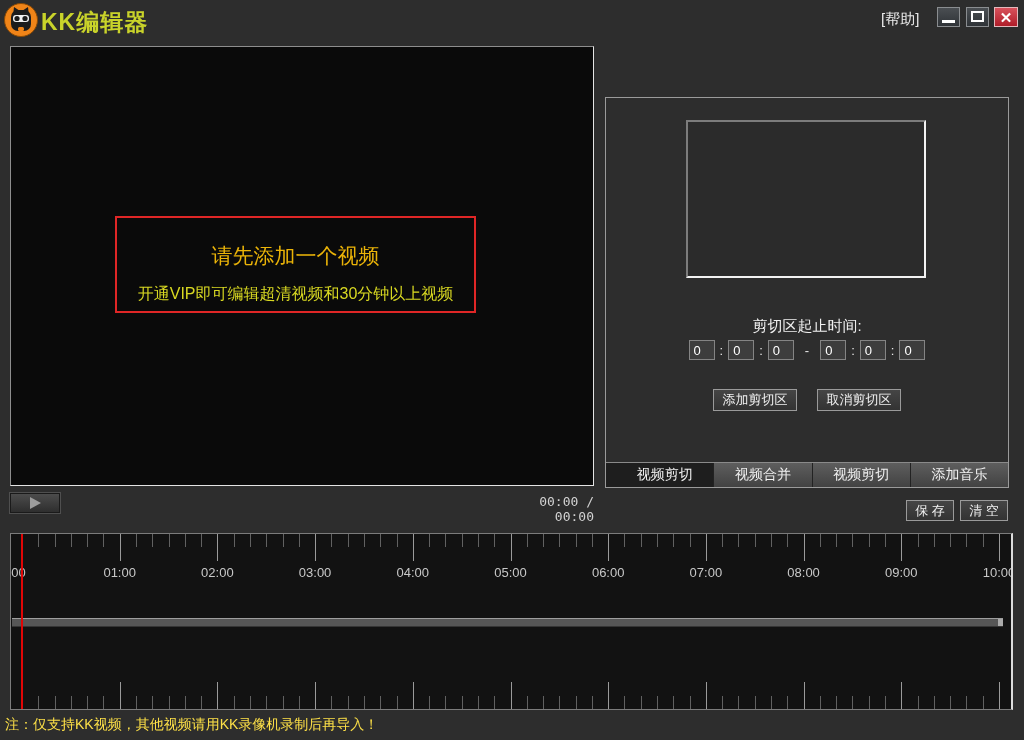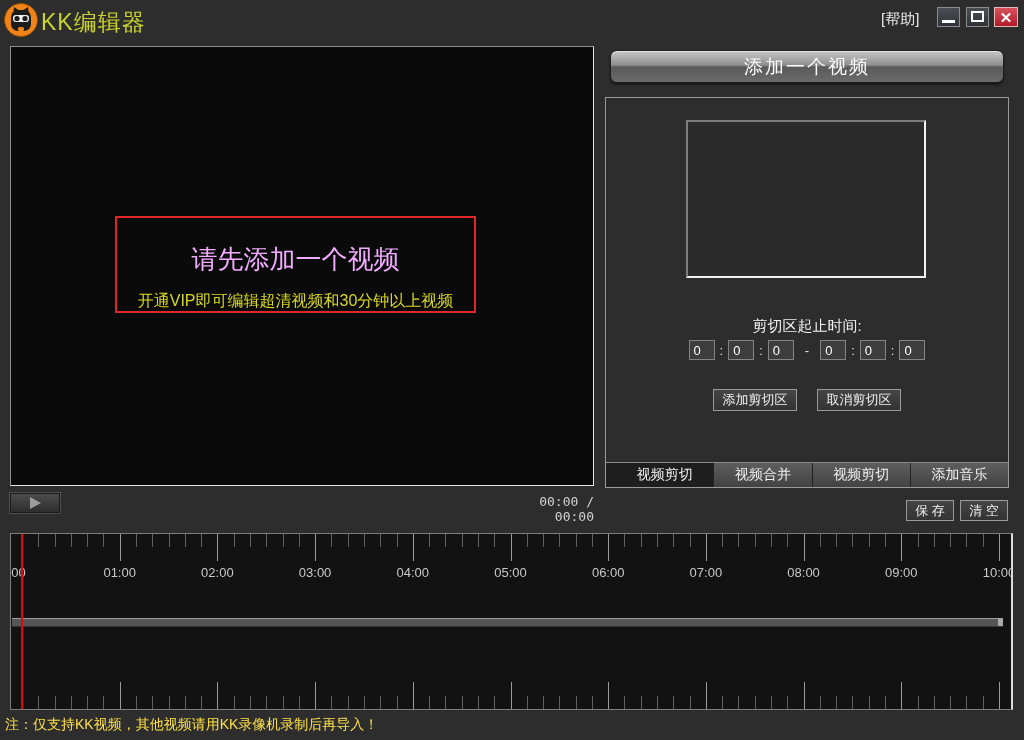--- a/index.html
+++ b/index.html
@@ -2,34 +2,34 @@
 <html><head>
 <meta charset="utf-8">
 <style>
   * { margin:0; padding:0; box-sizing:border-box; }
   html,body { width:1024px; height:740px; overflow:hidden; }
   body { font-family:"Liberation Sans","DejaVu Sans",sans-serif; background:#2d2d2d; position:relative; }
   #app { position:absolute; left:0; top:0; width:1024px; height:740px; background:#2d2d2d; }
 
   
   .logo { position:absolute; left:3px; top:2px; width:36px; height:36px; }
-  .app-title { position:absolute; left:41px; top:7px; font-size:23px; font-weight:normal; color:#c9d32a; letter-spacing:1px; }
+  .app-title { position:absolute; left:41px; top:7px; font-size:23px; font-weight:bold; color:#c9d32a; letter-spacing:1px; }
   .help { position:absolute; left:881px; top:10px; color:#e9e9e9; font-size:15px; cursor:pointer; }
   .winbtn { position:absolute; top:7px; height:20px; border:1px solid #8a8d90; background:linear-gradient(#4a4e52,#2f3337); cursor:pointer; }
   .btn-min { left:937px; width:23px; }
   .btn-max { left:966px; width:23px; }
   .btn-close { left:994px; width:24px; background:linear-gradient(#d8525c,#b01d29); border-color:#e3b9bc; color:#fff; font-size:15px; font-weight:bold; line-height:17px; text-align:center; }
   .glyph-min { position:absolute; left:4px; bottom:3px; width:13px; height:3px; background:#fff; }
   .glyph-max { position:absolute; left:4px; top:3px; width:13px; height:11px; border:2px solid #fff; }
 
   
   .preview { position:absolute; left:10px; top:46px; width:584px; height:440px; background:#0a0a0a;
              border:1px solid #8e8e8e; border-right-color:#e4e4e4; border-bottom-color:#e4e4e4; }
   .msgbox { position:absolute; left:104px; top:169px; width:361px; height:97px; border:2px solid #e02626; text-align:center; }
-  .msg-title { margin-top:24px; font-size:26px; color:#f0abfc; }
+  .msg-title { margin-top:24px; font-size:21px; color:#eab308; }
   .msg-sub { margin-top:14px; font-size:16px; color:#d8d822; }
 
   .play-btn { position:absolute; left:10px; top:493px; width:50px; height:20px; background:linear-gradient(#4c4c4c,#2e2e2e);
               border:1px solid #1a1a1a; outline:1px solid #4f4f4f; cursor:pointer; }
   .play-tri { position:absolute; left:19px; top:3px; width:0; height:0; border-left:11px solid #9c9c9c; border-top:6px solid transparent; border-bottom:6px solid transparent; }
   .timecode { position:absolute; left:500px; top:494px; width:94px; text-align:right; color:#d2d2d2; font-size:13px; font-family:"DejaVu Sans Mono","Liberation Mono",monospace; }
 
   
   .add-video-btn { position:absolute; left:610px; top:50px; width:394px; height:33px; border-radius:7px;
                    background:linear-gradient(#c7c7c7,#8f8f8f 45%,#5a5a5a 52%,#6b6b6b); border:1px solid #1e1e1e;
@@ -100,21 +100,20 @@
     <div class="msgbox">
       <div class="msg-title">请先添加一个视频</div>
       <div class="msg-sub">开通VIP即可编辑超清视频和30分钟以上视频</div>
     </div>
   </div>
   <button class="play-btn">
     <span class="play-tri"></span>
   </button>
   <div class="timecode">00:00 / 00:00</div>
 
-  <button class="add-video-btn">添加一个视频</button>
 
   <div class="panel">
     <div class="thumb"></div>
     <div class="cut-label">剪切区起止时间:</div>
     <div class="time-row">
         <input value="0" style="">
         <span class="sep">:</span>
         <input value="0" style="">
         <span class="sep">:</span>
         <input value="0" style="">

